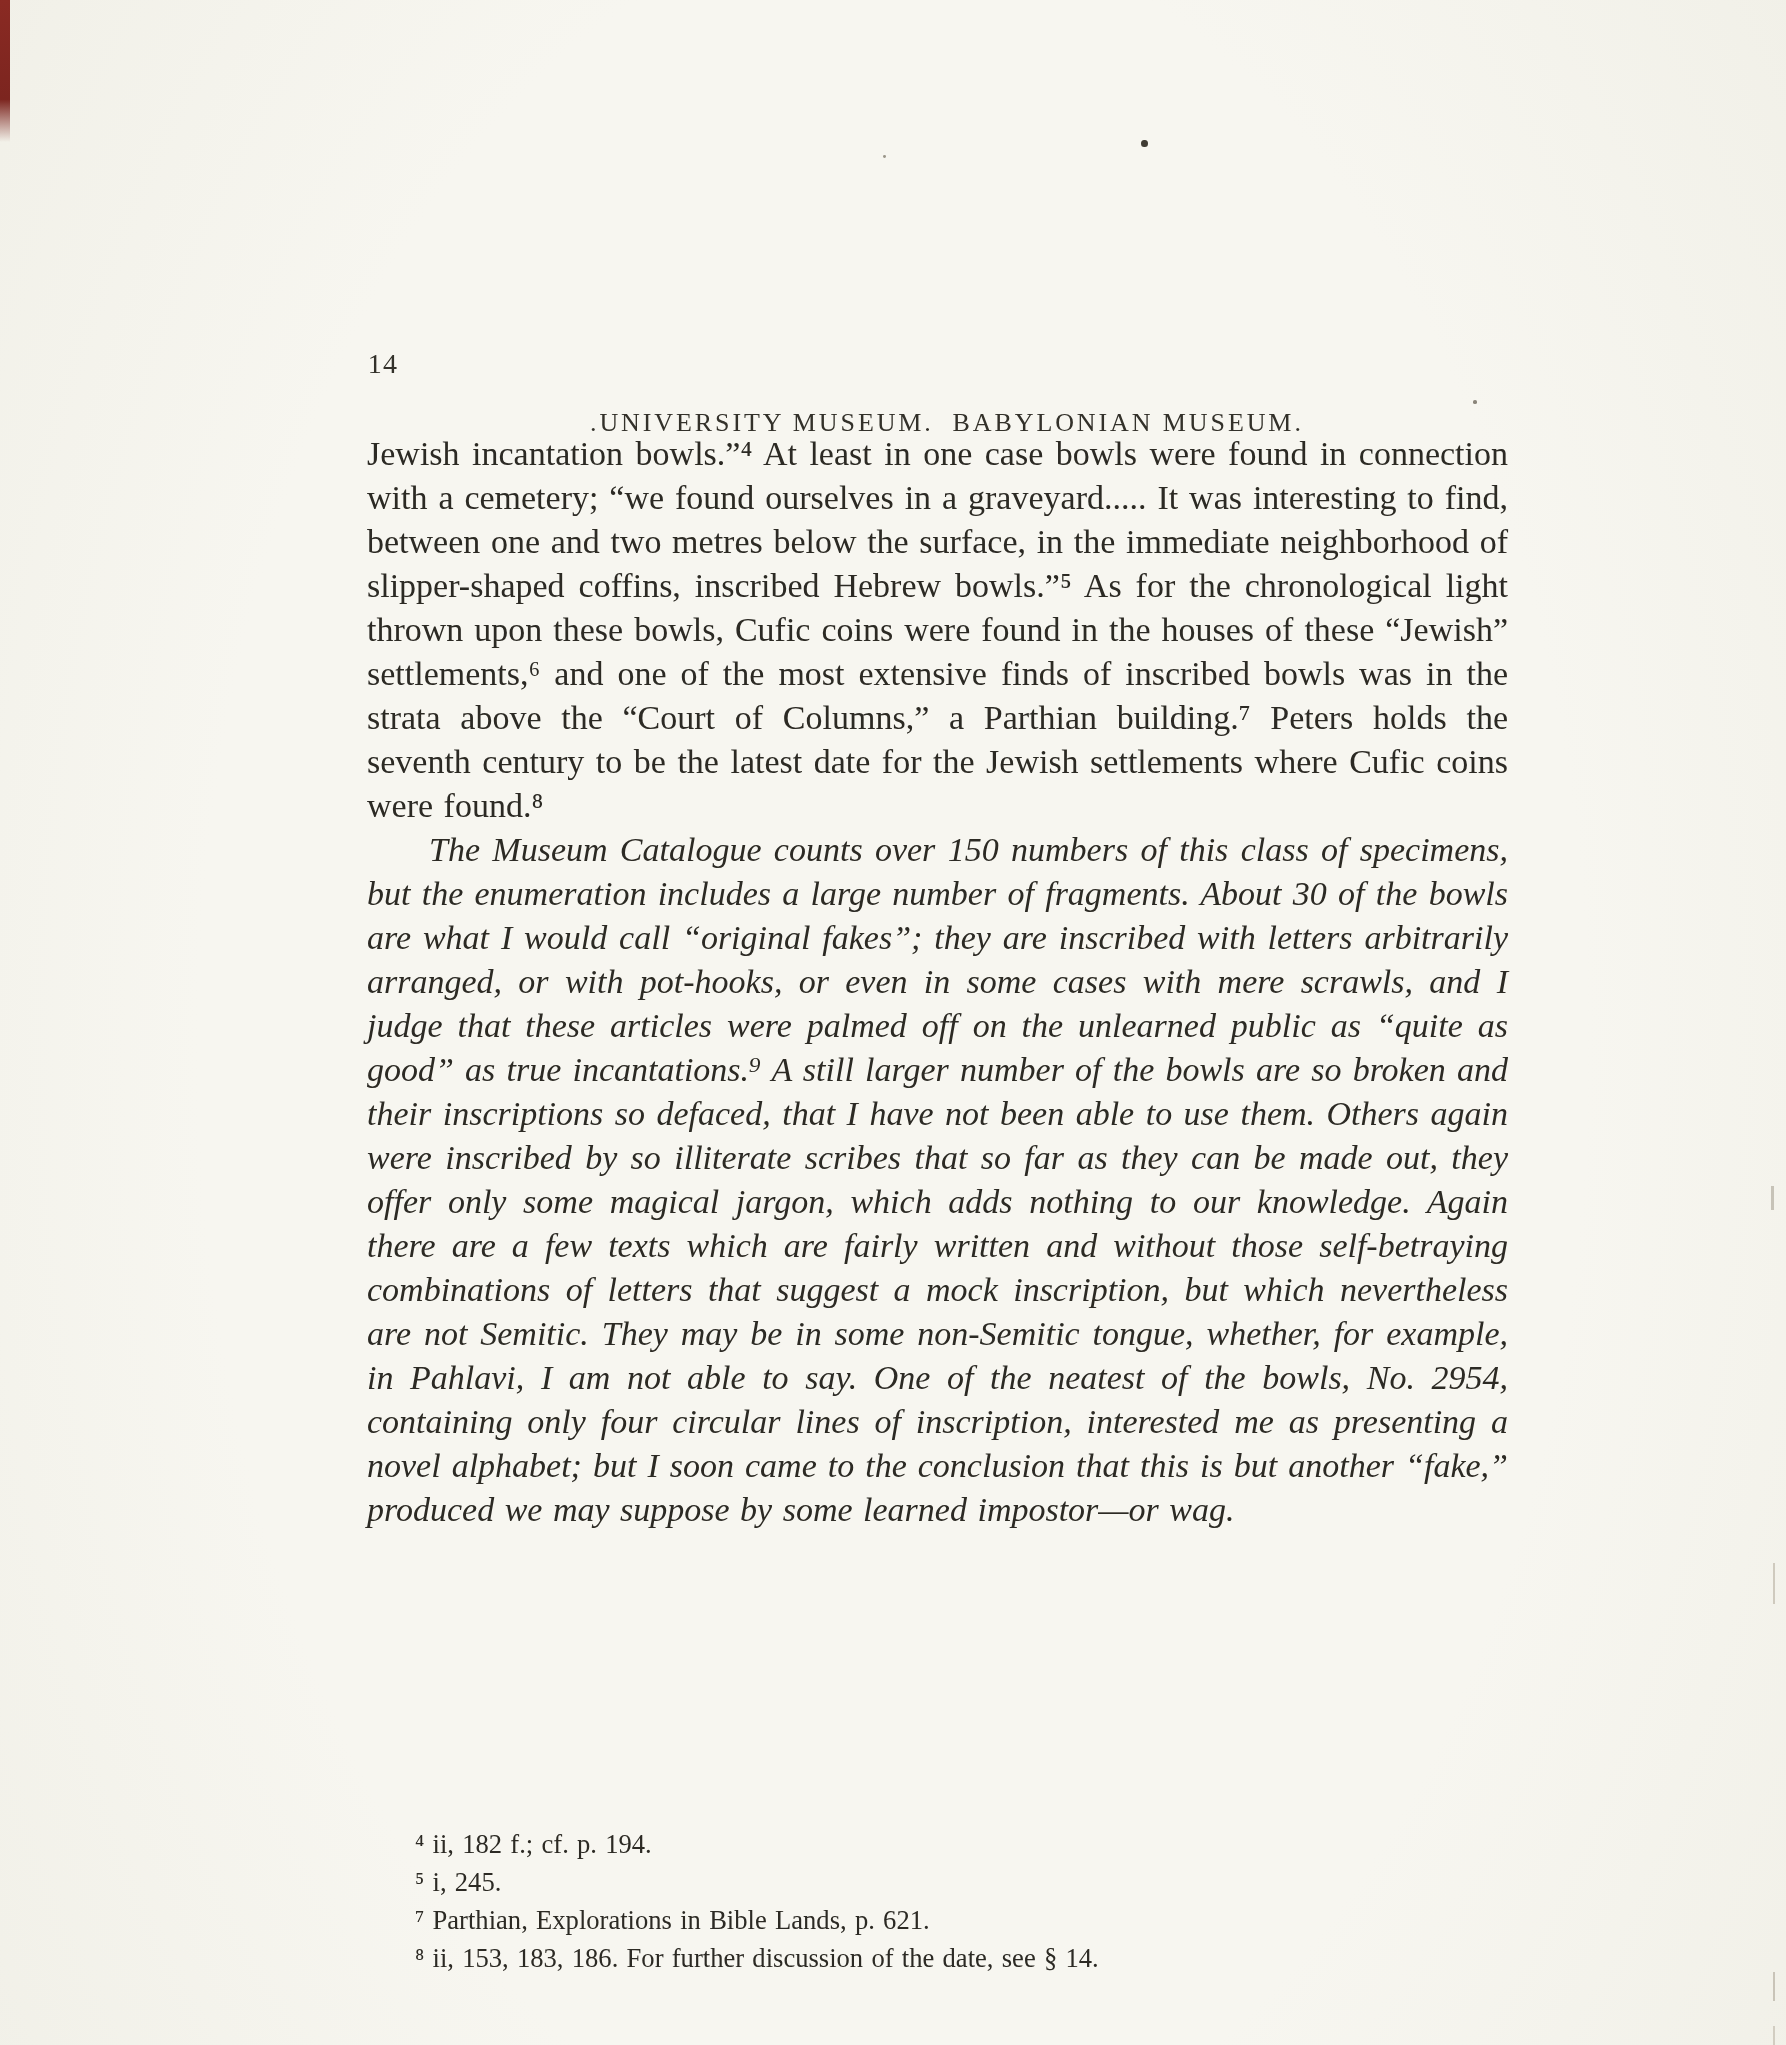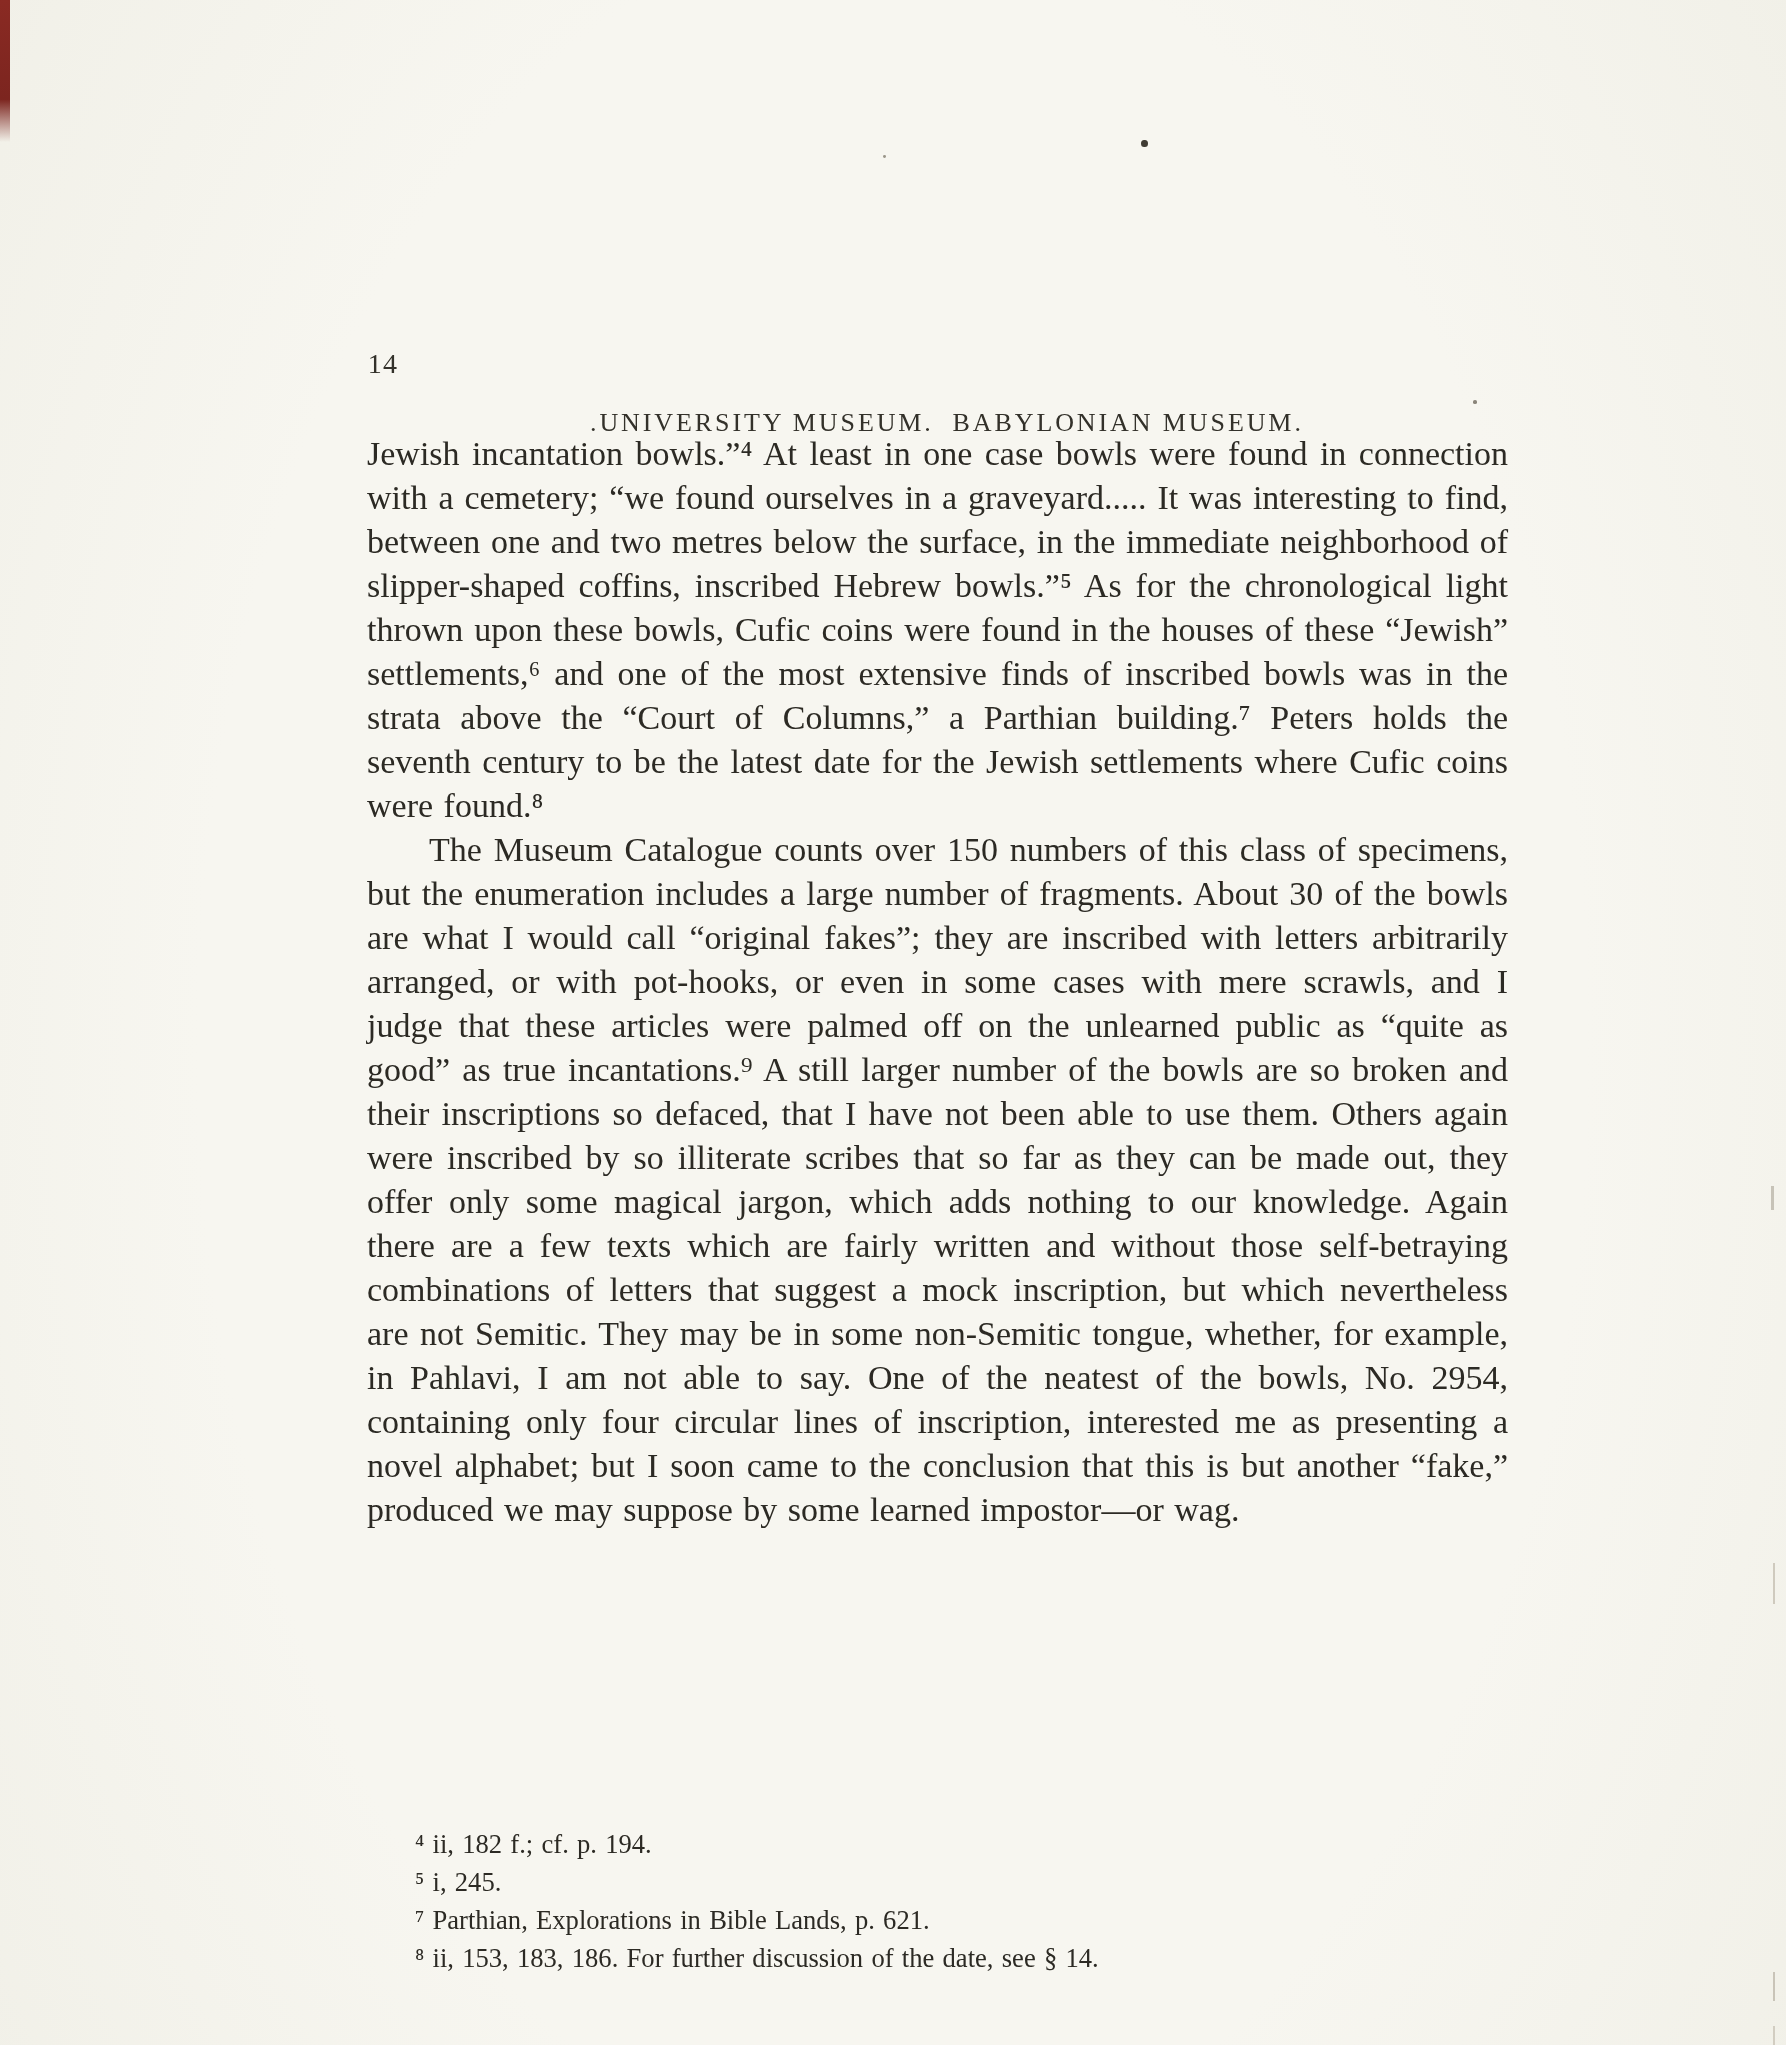--- a/index.html
+++ b/index.html
@@ -37,21 +37,21 @@
   }
   
   .body-text {
     top: 432px;
     font-size: 34px;
     line-height: 44px;
     text-align: justify;
     word-spacing: 2px;
   }
   .body-text p { margin: 0; }
-  .body-text p.indent { text-indent: 62px; }
+  .body-text p.indent { text-indent: 62px; font-style: italic; }
   
   .footnotes {
     top: 1825px;
     font-size: 26.6px;
     line-height: 38px;
     text-align: justify;
     word-spacing: 1.6px;
   }
   .footnotes p { margin: 0; text-indent: 48px; }
   .italic { }

